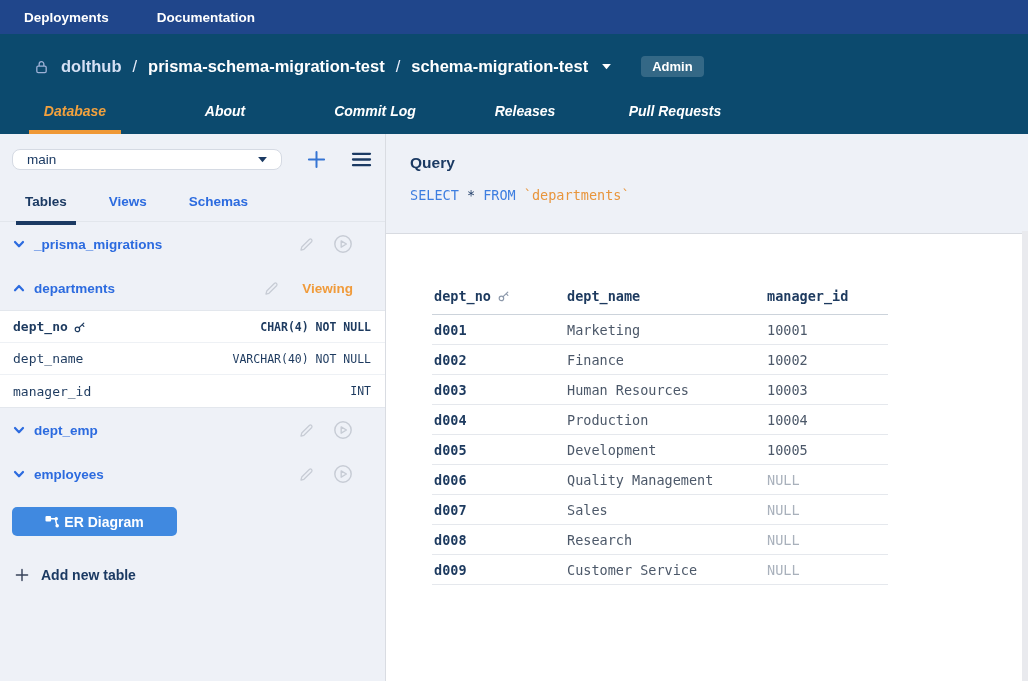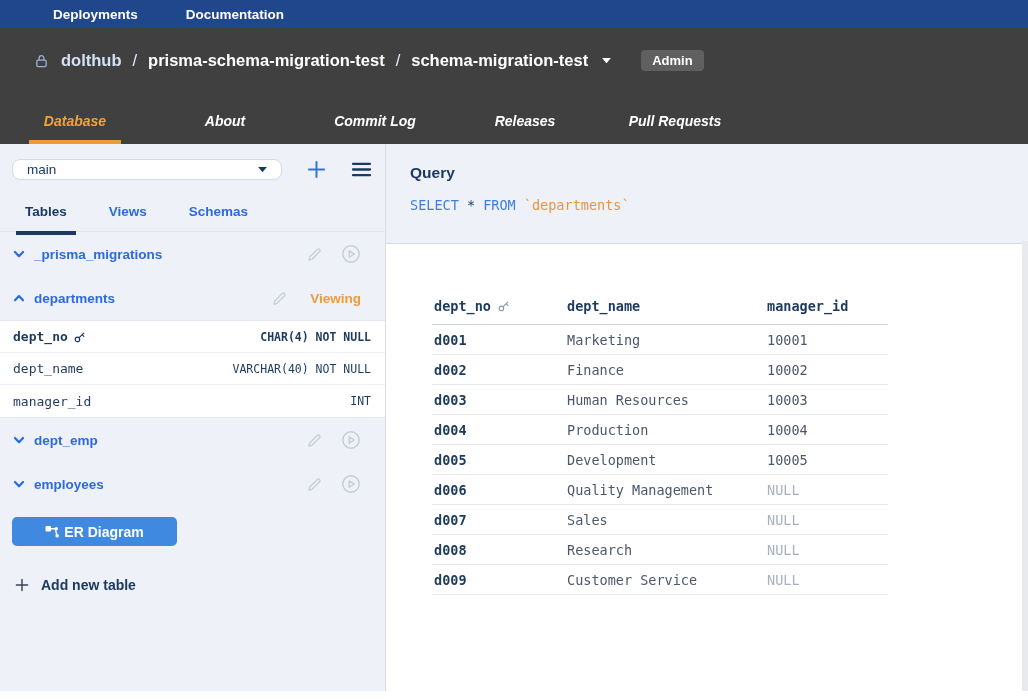--- a/index.html
+++ b/index.html
@@ -4,27 +4,27 @@
 <style>
   * { box-sizing: border-box; }
   html,body { margin:0; padding:0; }
   body {
     width:1028px; height:699px; overflow:hidden;
     font-family:"Liberation Sans", sans-serif;
     background:#ffffff; position:relative;
   }
   
   .topbar {
-    height:28px; background:#20468b; display:flex; align-items:center;
-    padding-left:53px; gap:48px;
+    height:34px; background:#20468b; display:flex; align-items:center;
+    padding-left:24px; gap:48px;
   }
   .topbar-item { color:#fff; font-size:13.5px; font-weight:700; cursor:pointer; }
 
   
-  .repo-header { height:116px; background:#404040; position:relative; }
+  .repo-header { height:100px; background:#0c4a6e; position:relative; }
   .breadcrumb-row {
     display:flex; align-items:center; padding:22px 0 0 34px; gap:9px;
     color:#fff; font-size:16.5px; font-weight:700;
   }
   .lock-icon { color:#9db1d6; display:flex; margin-right:3px; }
   .crumb-owner { color:#d4e0f4; cursor:pointer; }
   .crumb-sep { color:#e8eefc; font-weight:400; padding:0 2px; }
   .crumb-link { color:#fff; cursor:pointer; }
   .crumb-caret { color:#fff; display:flex; margin-left:4px; cursor:pointer; }
   .admin-badge {
@@ -62,21 +62,21 @@
     display:flex; margin-top:24px; padding:0 0 12px 25px;
     border-bottom:1px solid #e2e6ec; position:relative;
   }
   .sidebar-tab { font-size:13.5px; font-weight:700; color:#2c6bdf; margin-right:42px; position:relative; cursor:pointer; }
   .sidebar-tab.active { color:#1b3a63; }
   .sidebar-tab.active::after {
     content:""; position:absolute; left:-9px; right:-9px; bottom:-16px; height:4px; background:#1b3a63;
   }
 
   .table-list { }
-  .tbl-row { height:44px; display:flex; align-items:center; padding:0 24px 0 12px; }
+  .tbl-row { height:44px; display:flex; align-items:center; padding:0 32px 0 12px; }
   .tbl-chevron { color:#2c6bdf; display:flex; cursor:pointer; }
   .tbl-name { margin-left:8px; color:#2c6bdf; font-size:13.5px; font-weight:700; cursor:pointer; }
   .tbl-icons { margin-left:auto; display:flex; align-items:center; gap:18px; }
   .icon-pencil { color:#c7ccd5; display:flex; cursor:pointer; }
   .icon-play { color:#c7ccd5; display:flex; cursor:pointer; }
   .viewing-label { color:#f09b3b; font-size:13.5px; font-weight:700; margin-left:4px; }
 
   .cols-panel { background:#fff; border-top:1px solid #e3e7ed; border-bottom:1px solid #e3e7ed; }
   .col-row {
     height:32px; display:flex; align-items:center; justify-content:space-between;

